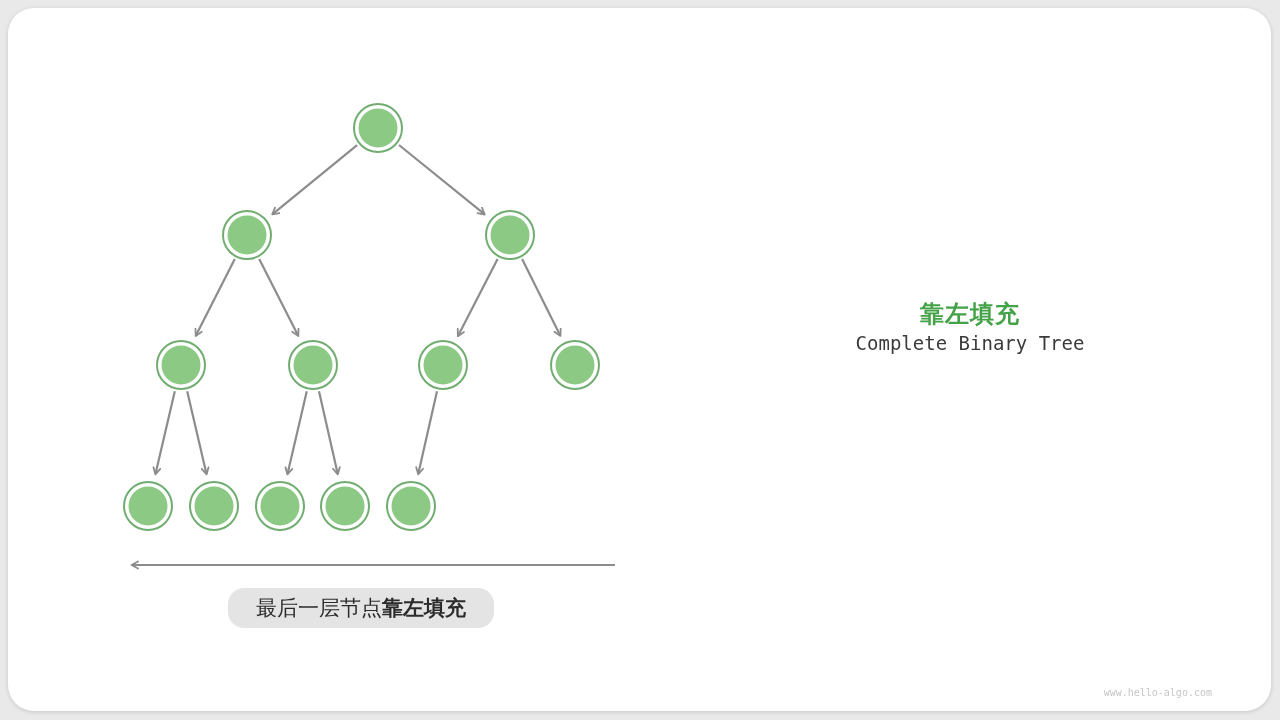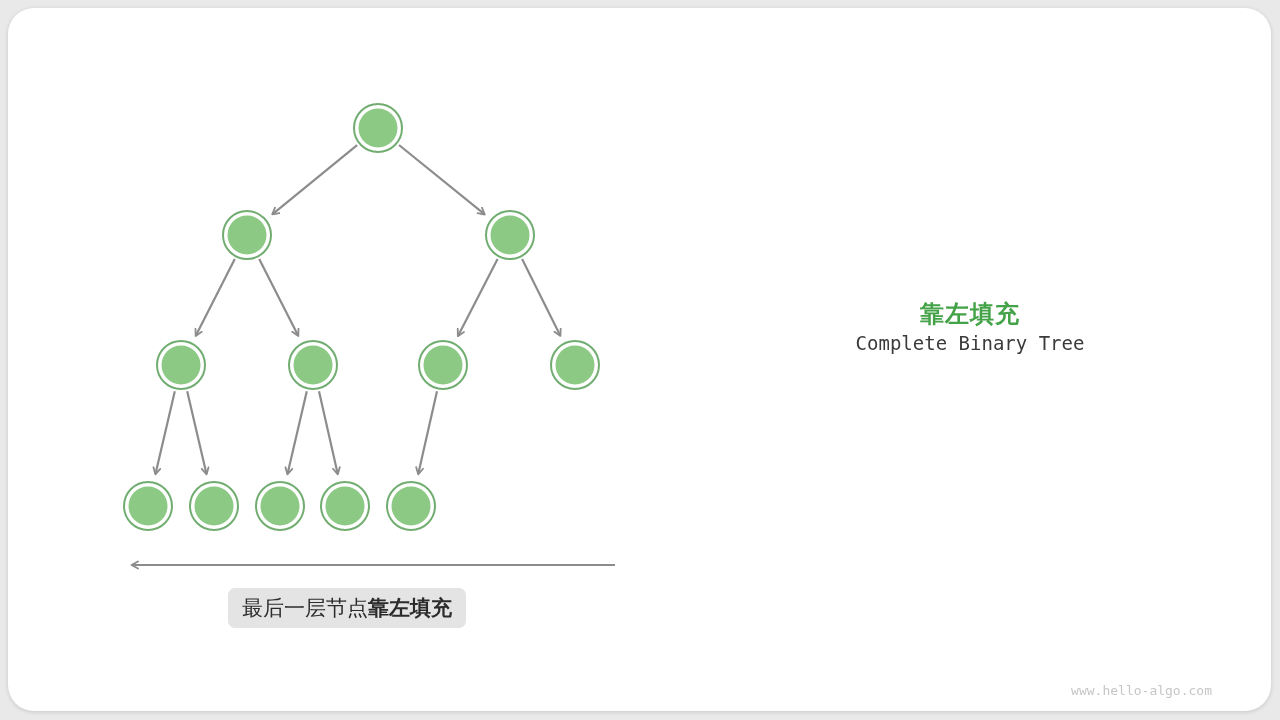--- a/index.html
+++ b/index.html
@@ -33,22 +33,22 @@
     width: 1280px;
     height: 720px;
     pointer-events: none;
   }
   .caption-box {
     position: absolute;
     left: 228px;
     top: 588px;
     background: #e4e4e4;
     color: #2b2b2b;
-    border-radius: 7px;
-    padding: 8px 14px;
+    border-radius: 16px;
+    padding: 8px 28px;
     font-size: 21px;
     line-height: 24px;
     white-space: nowrap;
   }
   .caption-box .bold { font-weight: bold; }
   .title-block {
     position: absolute;
     left: 760px;
     top: 298px;
     width: 420px;
@@ -64,21 +64,21 @@
     margin-top: 2px;
     font-family: "DejaVu Sans Mono", "Liberation Mono", monospace;
     font-size: 19px;
     color: #3b3b3b;
   }
   .watermark {
     position: absolute;
     right: 68px;
     bottom: 22px;
     font-family: "DejaVu Sans Mono", "Liberation Mono", monospace;
-    font-size: 13px;
+    font-size: 10px;
     color: #c6c6c6;
   }
 </style>
 </head>
 <body>
 
 <div class="stage">
   <div class="card"></div>
 
   <svg class="diagram" viewBox="0 0 1280 720" xmlns="http://www.w3.org/2000/svg">

